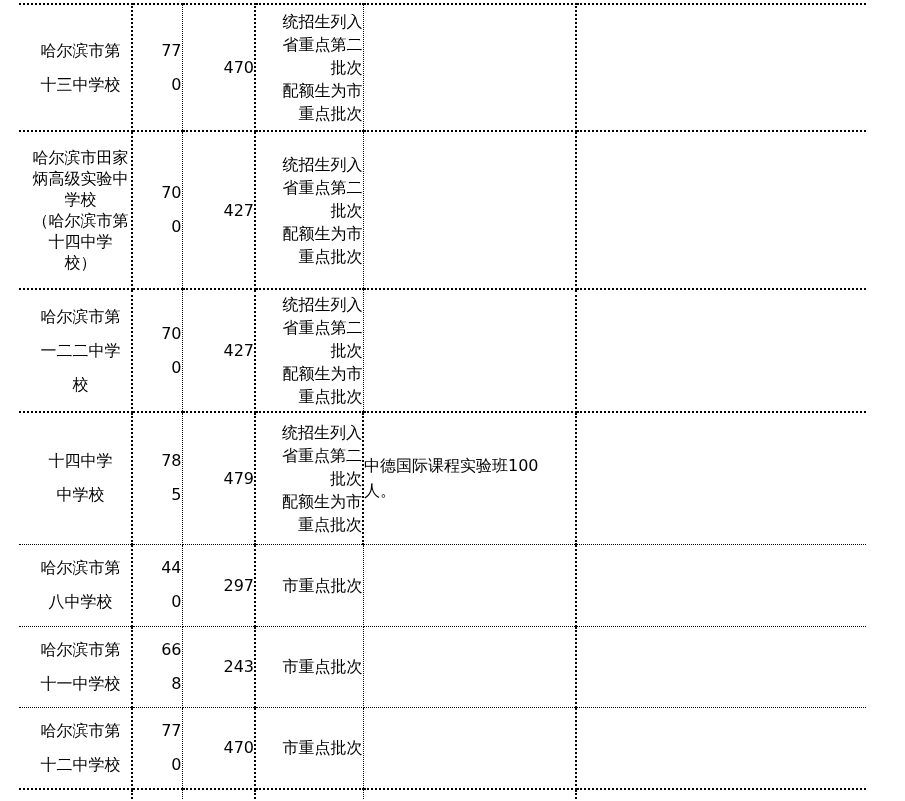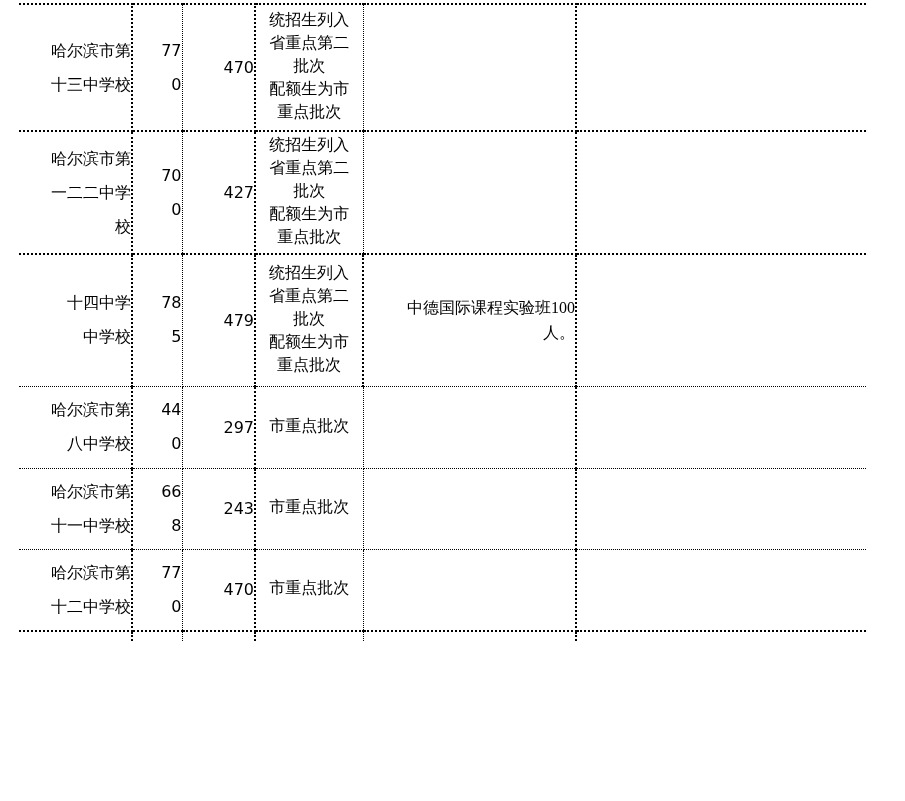--- a/index.html
+++ b/index.html
@@ -10,25 +10,25 @@
   }
   table.tbl{
     position:absolute;left:19px;top:3px;width:847px;
     border-collapse:collapse;table-layout:fixed;
   }
   td{
     padding:0;vertical-align:middle;white-space:pre-line;overflow:hidden;
     font-size:16px;color:#000000;
   }
   
-  td.c1{ text-align:right;padding-left:11px;border-right:2px dotted #000; }
+  td.c1{ text-align:center;padding-left:11px;border-right:2px dotted #000; }
   td.c2{ text-align:right;border-right:1px dotted #000;line-height:34px; }
   td.c3{ text-align:right;border-right:2px dotted #000; }
-  td.c4{ text-align:center;border-right:1px dotted #000;line-height:23px;font-family:Liberation Mono, monospace; }
-  td.c5{ text-align:right;border-right:2px dotted #000;line-height:25px;font-family:Liberation Serif, serif; }
+  td.c4{ text-align:right;border-right:1px dotted #000;line-height:23px; }
+  td.c5{ text-align:left;border-right:2px dotted #000;line-height:25px; }
   td.c6{ border-right:none; }
   td.br2{ border-right:2px dotted #000; }
   
   tr.first > td{ border-top:2px dotted #000; }
   tr.bthick > td{ border-bottom:2px dotted #000; }
   tr.bthin  > td{ border-bottom:1px dotted #000; }
   tr.tail > td{ border-bottom:none; }
   
   .lh-lg{ line-height:34px; }
   .lh-sm{ line-height:21px; }
@@ -46,20 +46,38 @@
       <col style="width:213px">
       <col style="width:290px">
     </colgroup>
     <tbody>
       <tr class="first bthick" style="height:127px">
         <td class="c1 lh-lg">哈尔滨市第
 十三中学校</td>
         <td class="c2">77
 0</td>
         <td class="c3">470</td>
+        <td class="c4">统招生列入
+省重点第二
+批次
+配额生为市
+重点批次</td>
+        <td class="c5"></td>
+        <td class="c6"></td>
+      </tr>
+      <tr class="bthick" style="height:158px">
+        <td class="c1 lh-sm">哈尔滨市田家
+炳高级实验中
+学校
+（哈尔滨市第
+十四中学
+校）</td>
+        <td class="c2">70
+0</td>
+        <td class="c3">427</td>
         <td class="c4">统招生列入
 省重点第二
 批次
 配额生为市
 重点批次</td>
         <td class="c5"></td>
         <td class="c6"></td>
       </tr>
       <tr class="bthick" style="height:123px">
         <td class="c1 lh-lg">哈尔滨市第

